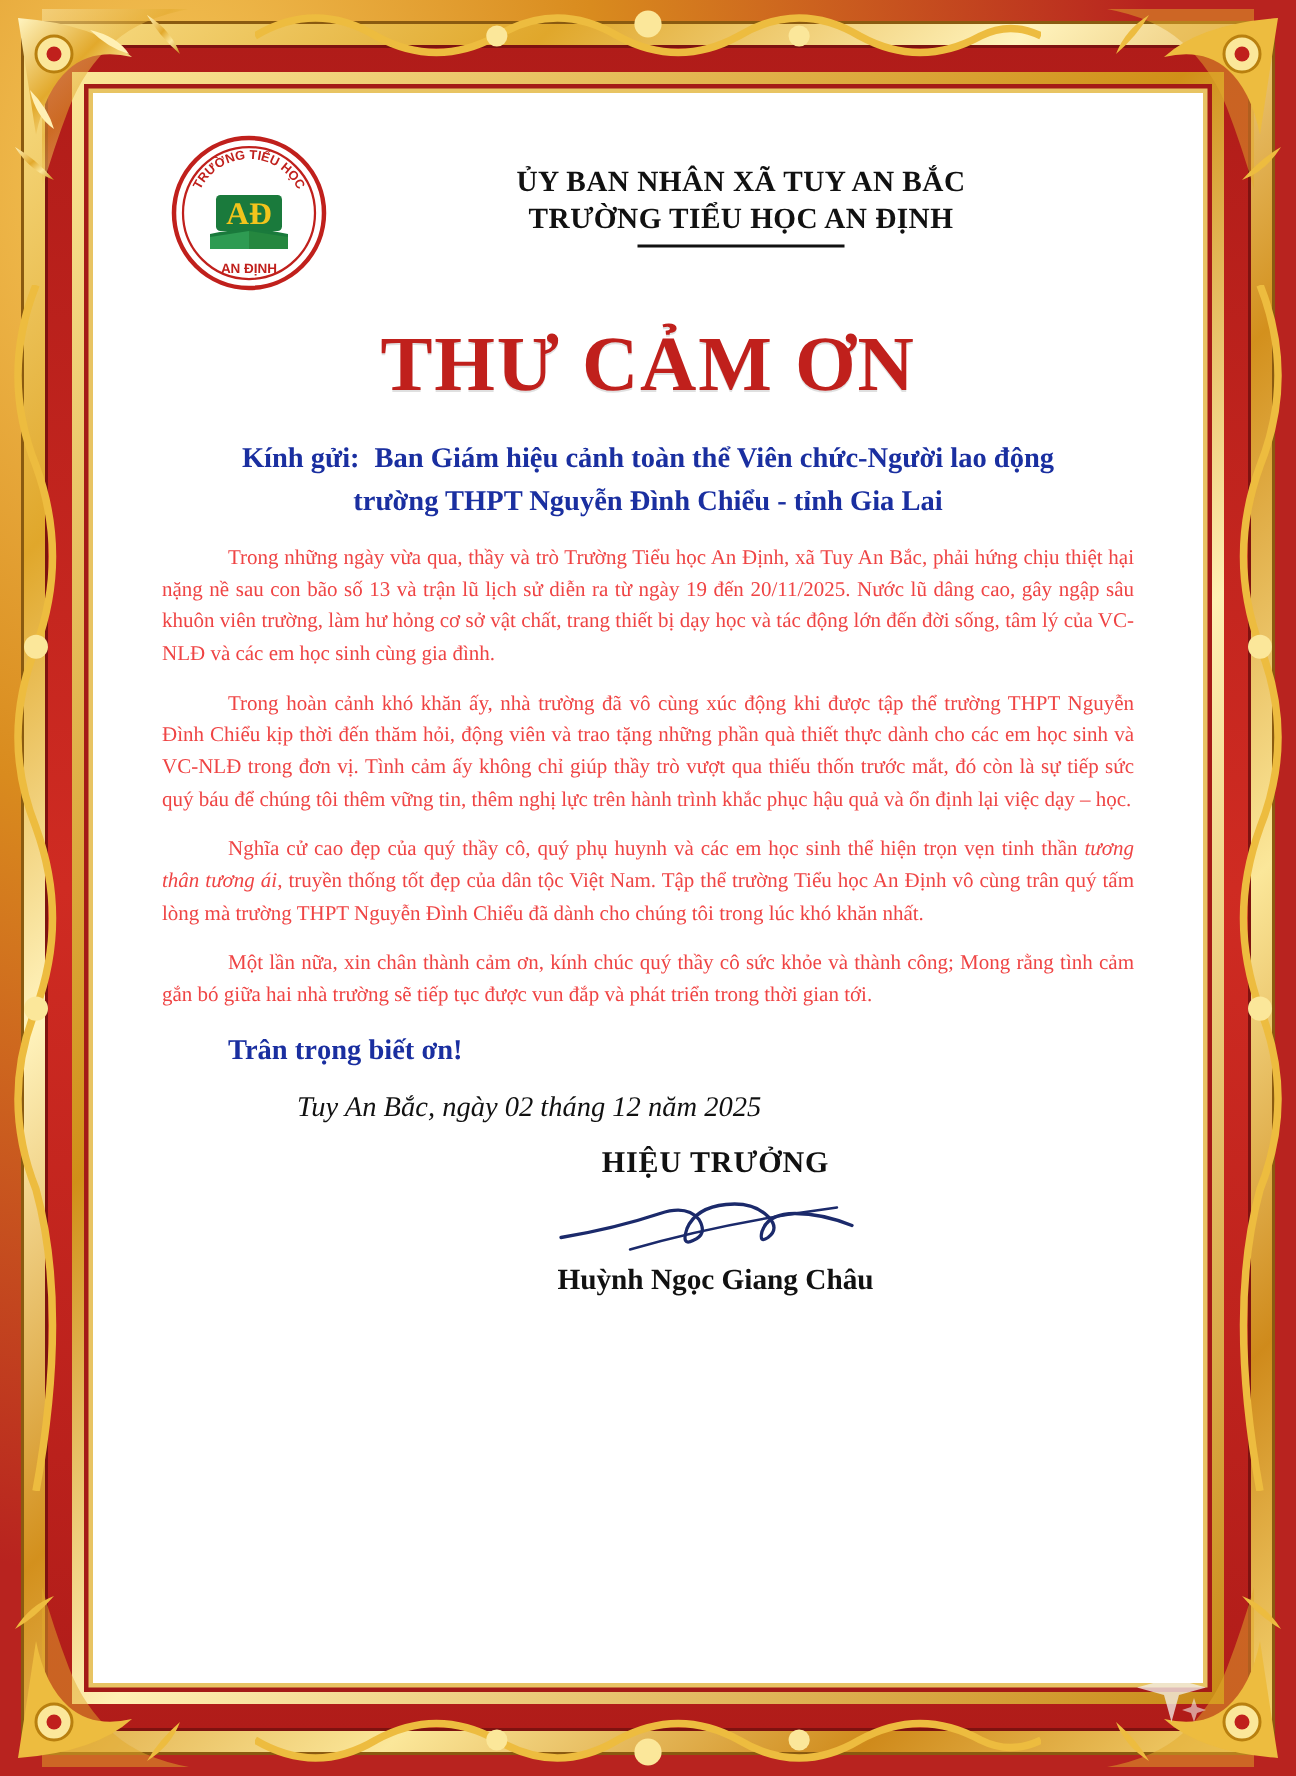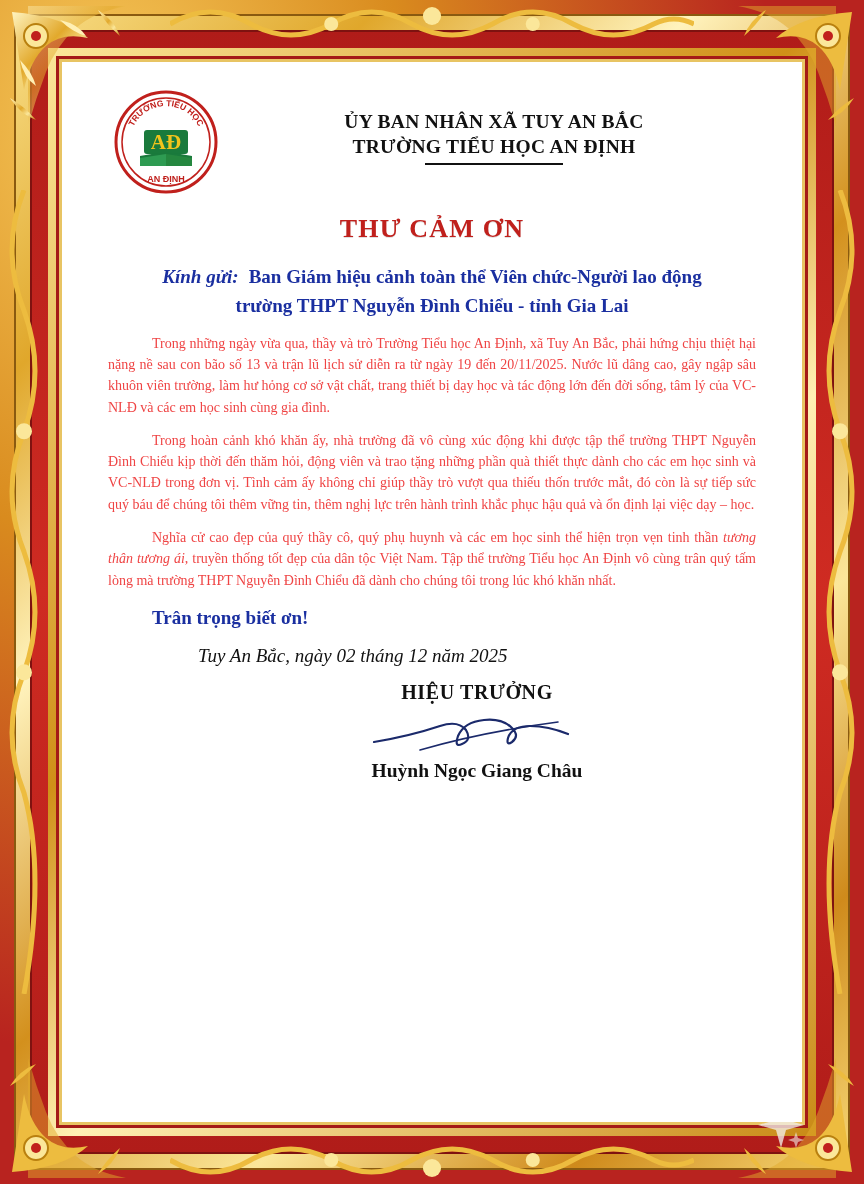--- a/index.html
+++ b/index.html
@@ -135,36 +135,36 @@
     display:block;
     height: 2px;
     background: #111;
     width: 138px;
     margin: 3px auto 0 auto;
   }
 
   .title {
     text-align: center;
     color: #c0201c;
-    font-size: 26px;
+    font-size: 52px;
     font-weight: bold;
     letter-spacing: 1.2px;
     margin: 20px 0 4px 0;
     text-shadow: 0 1px 0 rgba(0,0,0,.12);
   }
 
   .recipient {
     color: #1a2fa0;
     font-weight: bold;
     font-size: 19px;
     text-align: center;
     line-height: 1.55;
     margin: 18px 0 4px 0;
   }
-  .recipient .lbl { margin-right: 10px; font-style: italic; }
+  .recipient .lbl { margin-right: 10px; }
 
   .body-p {
     font-size: 14px;
     color: #ef4444;
     text-align: justify;
     line-height: 1.52;
     text-indent: 44px;
     margin: 12px 0 0 0;
   }
   .body-p em { font-style: italic; }
@@ -342,20 +342,21 @@
     <div class="recipient">
       <span class="lbl">Kính gửi:</span><span>Ban Giám hiệu cảnh toàn thể Viên chức-Người lao động</span><br>
       <span>trường THPT Nguyễn Đình Chiểu -  tỉnh Gia Lai</span>
     </div>
 
     <p class="body-p">Trong những ngày vừa qua, thầy và trò Trường Tiểu học An Định, xã Tuy An Bắc, phải hứng chịu thiệt hại nặng nề sau con bão số 13 và trận lũ lịch sử diễn ra từ ngày 19 đến 20/11/2025. Nước lũ dâng cao, gây ngập sâu khuôn viên trường, làm hư hỏng cơ sở vật chất, trang thiết bị dạy học và tác động lớn đến đời sống, tâm lý của VC-NLĐ và các em học sinh cùng gia đình.</p>
     <p class="body-p">Trong hoàn cảnh khó khăn ấy, nhà trường đã vô cùng xúc động khi được tập thể trường THPT Nguyễn Đình Chiểu kịp thời đến thăm hỏi, động viên và trao tặng những phần quà thiết thực dành cho các em học sinh và VC-NLĐ trong đơn vị. Tình cảm ấy không chỉ giúp thầy trò vượt qua thiếu thốn trước mắt, đó còn là sự tiếp sức quý báu để chúng tôi thêm vững tin, thêm nghị lực trên hành trình khắc phục hậu quả và ổn định lại việc dạy – học.</p>
 
     <p class="body-p"><span>Nghĩa cử cao đẹp của quý thầy cô, quý phụ huynh và các em học sinh thể hiện trọn vẹn tinh thần </span><em>tương thân tương ái</em><span>, truyền thống tốt đẹp của dân tộc Việt Nam. Tập thể trường Tiểu học An Định vô cùng trân quý tấm lòng mà trường THPT Nguyễn Đình Chiểu đã dành cho chúng tôi trong lúc khó khăn nhất.</span></p>
 
+    <p class="body-p">Một lần nữa, xin chân thành cảm ơn, kính chúc quý thầy cô sức khỏe và thành công; Mong rằng tình cảm gắn bó giữa hai nhà trường sẽ tiếp tục được vun đắp và phát triển trong thời gian tới.</p>
 
     <div class="closing">Trân trọng biết ơn!</div>
 
     <div class="place-date">Tuy An Bắc, ngày 02 tháng 12 năm 2025</div>
     <div class="signer-role">HIỆU TRƯỞNG</div>
 
     <div class="signature">
       <svg width="230" height="54" viewBox="0 0 230 54">
         <path d="M12 36 Q48 30 78 20 Q96 14 104 24 Q110 34 100 38 Q92 42 96 30 Q102 16 122 14 Q140 12 150 22 Q158 30 150 36 Q144 40 146 32 Q150 20 168 20 Q186 20 206 28" fill="none" stroke="#1b2a6b" stroke-width="2.2" stroke-linecap="round"></path>
         <path d="M58 44 Q120 26 196 16" fill="none" stroke="#1b2a6b" stroke-width="1.6" stroke-linecap="round"></path>

